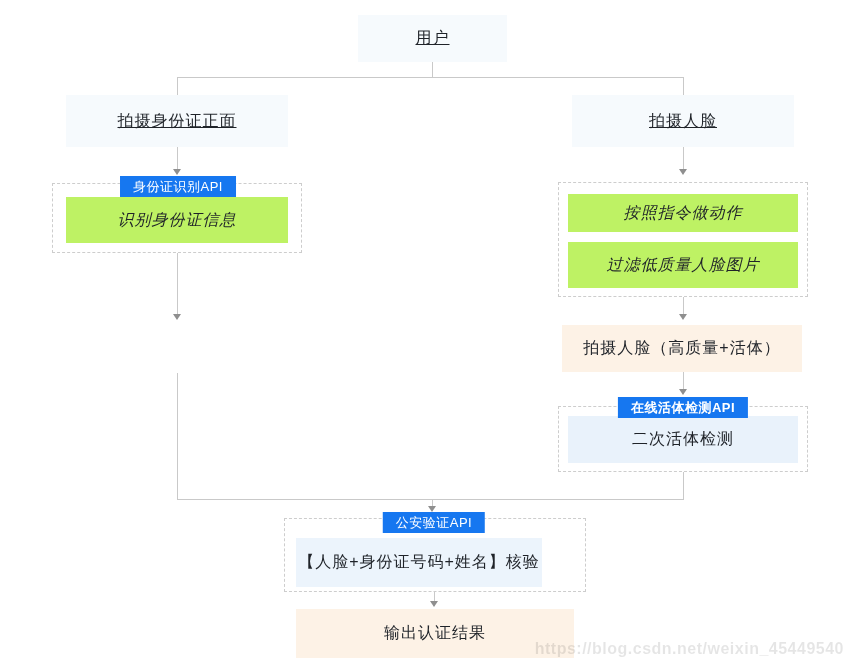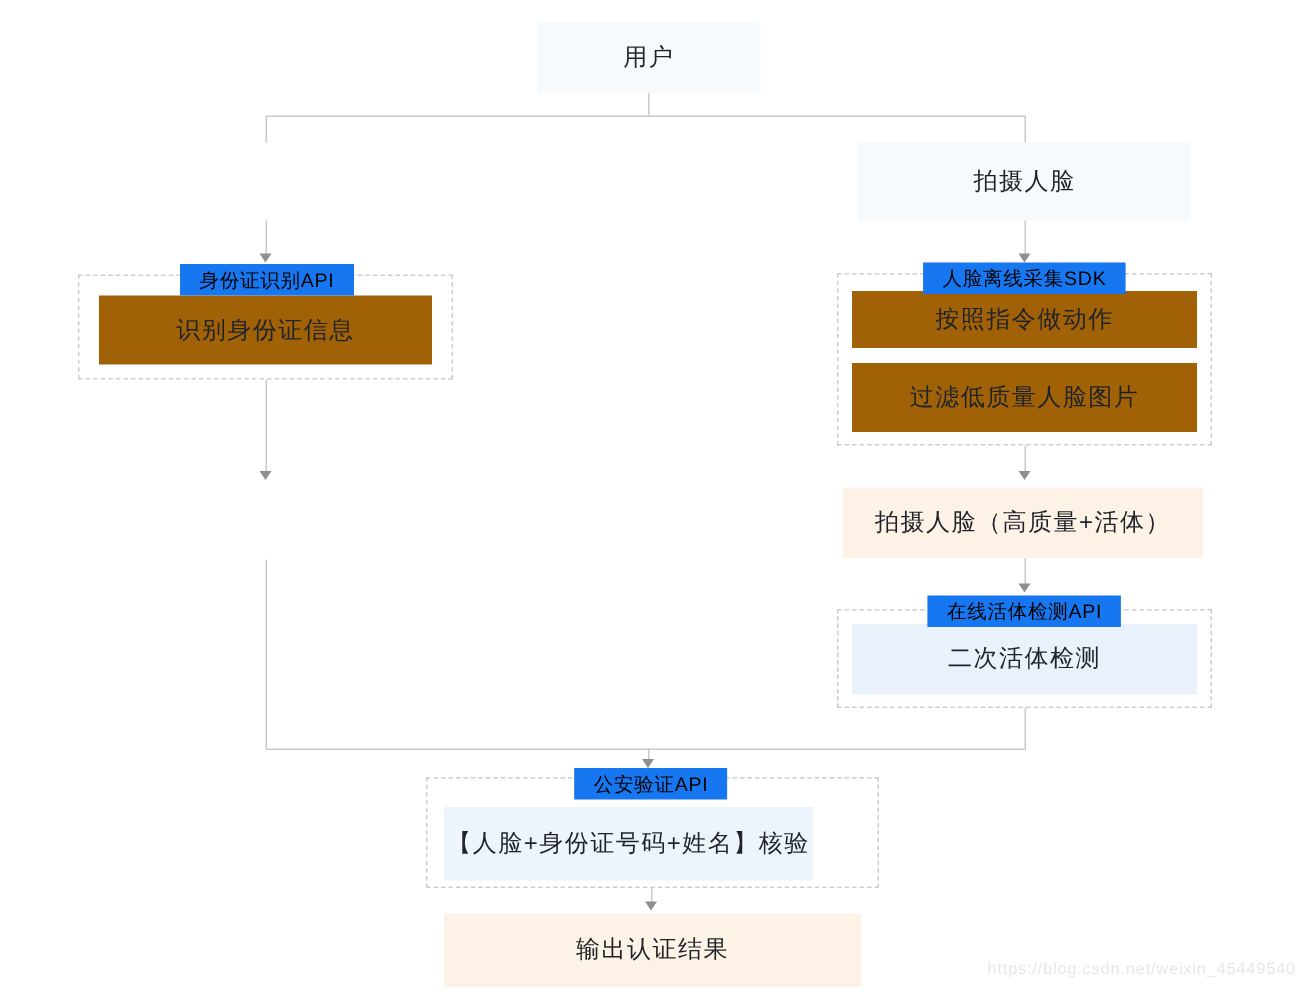--- a/index.html
+++ b/index.html
@@ -4,44 +4,44 @@
 <style>
   html,body{margin:0;padding:0;background:#ffffff;}
   .stage{
     position:relative;width:864px;height:670px;background:#ffffff;overflow:hidden;
     font-family:"Liberation Sans","DejaVu Sans",sans-serif;color:#1f2329;
   }
   .box{
     position:absolute;display:flex;align-items:center;justify-content:center;
     font-size:16px;letter-spacing:1px;white-space:nowrap;
   }
-  .light{background:#f6fafd;}
-  .lighter{background:#a16207;}
+  .light{background:#f6fafd;text-decoration:underline;}
+  .lighter{background:#bef264;font-style:italic;}
   .blueish{background:#e9f2fb;}
   .blueish2{background:#ecf4fc;}
   .orange{background:#fdf2e6;}
   .dashed{
     position:absolute;border:1px dashed #cdcdcd;background:transparent;box-sizing:border-box;
   }
   .api-label{
-    position:absolute;transform:translateX(-50%);background:#1677f0;color:#000000;
+    position:absolute;transform:translateX(-50%);background:#1677f0;color:#ffffff;
     font-size:13px;height:21px;padding:0 13px;display:flex;align-items:center;
     white-space:nowrap;letter-spacing:0.5px;z-index:3;
   }
   .vline,.hline{position:absolute;background:#c9c9c9;z-index:1;}
   .vline{width:1px;}
   .hline{height:1px;}
   .ahead{
     position:absolute;width:0;height:0;z-index:2;
     border-left:4.5px solid transparent;border-right:4.5px solid transparent;
     border-top:6px solid #8f8f8f;
   }
   .watermark{
-    position:absolute;right:0;top:640px;font-size:11px;color:rgba(0,0,0,0.10);
-    letter-spacing:0.5px;white-space:nowrap;
+    position:absolute;right:20px;top:640px;font-size:16px;color:rgba(0,0,0,0.10);
+    letter-spacing:0.5px;white-space:nowrap;font-weight:bold;
   }
 </style>
 </head>
 <body>
 
 <div class="stage">
 
   <div class="vline" style="left:432px;top:62px;height:15px;"></div>
   <div class="hline" style="left:177px;top:77px;width:507px;"></div>
   <div class="vline" style="left:177px;top:78px;height:17px;"></div>
@@ -63,35 +63,35 @@
   <div class="vline" style="left:683px;top:472px;height:27px;"></div>
   <div class="hline" style="left:177px;top:499px;width:507px;"></div>
   <div class="vline" style="left:432px;top:499px;height:8px;"></div>
   <div class="ahead" style="left:428px;top:506px;"></div>
 
   <div class="vline" style="left:434px;top:592px;height:10px;"></div>
   <div class="ahead" style="left:430px;top:601px;"></div>
 
   <div class="box light" style="left:358px;top:15px;width:149px;height:47px;">用户</div>
 
+  <div class="box light" style="left:66px;top:95px;width:222px;height:52px;">拍摄身份证正面</div>
   <div class="box light" style="left:572px;top:95px;width:222px;height:52px;">拍摄人脸</div>
 
   <div class="dashed" style="left:52px;top:183px;width:250px;height:70px;"></div>
   <div class="api-label" style="left:178px;top:176px;">身份证识别API</div>
   <div class="box lighter" style="left:66px;top:197px;width:222px;height:46px;z-index:2;">识别身份证信息</div>
 
   <div class="dashed" style="left:558px;top:182px;width:250px;height:115px;"></div>
-  <div class="api-label" style="left:683px;top:175px;">人脸离线采集SDK</div>
   <div class="box lighter" style="left:568px;top:194px;width:230px;height:38px;z-index:2;">按照指令做动作</div>
   <div class="box lighter" style="left:568px;top:242px;width:230px;height:46px;z-index:2;">过滤低质量人脸图片</div>
 
   <div class="box orange" style="left:562px;top:325px;width:240px;height:47px;">拍摄人脸（高质量+活体）</div>
 
   <div class="dashed" style="left:558px;top:406px;width:250px;height:66px;"></div>
-  <div class="api-label" style="left:683px;top:397px;">在线活体检测API</div>
+  <div class="api-label" style="left:683px;top:397px;font-weight:bold;">在线活体检测API</div>
   <div class="box blueish" style="left:568px;top:416px;width:230px;height:47px;z-index:2;">二次活体检测</div>
 
   <div class="dashed" style="left:284px;top:518px;width:302px;height:74px;"></div>
   <div class="api-label" style="left:434px;top:512px;text-align:right;">公安验证API</div>
   <div class="box blueish2" style="left:296px;top:538px;width:246px;height:49px;z-index:2;">【人脸+身份证号码+姓名】核验</div>
 
   <div class="box orange" style="left:296px;top:609px;width:278px;height:49px;">输出认证结果</div>
 
   <div class="watermark">https://blog.csdn.net/weixin_45449540</div>
 </div>

